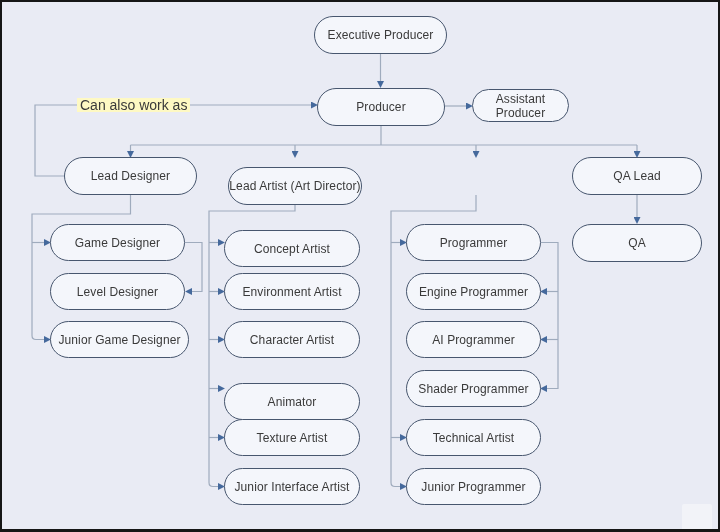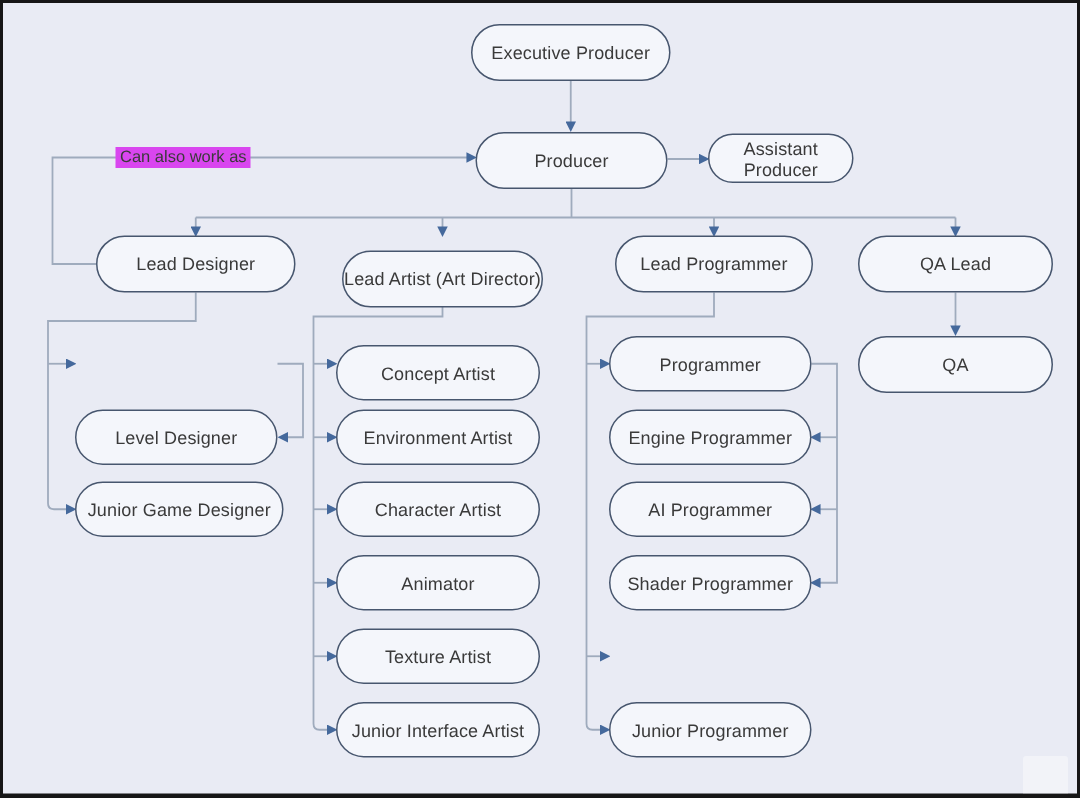--- a/index.html
+++ b/index.html
@@ -28,22 +28,22 @@
     border-radius:19px;
     display:flex;align-items:center;justify-content:center;
     font-size:12px;color:#3a3a3a;
     text-align:center;
     z-index:2;
     letter-spacing:.1px;
   }
   .edge-label{
     position:absolute;
     z-index:3;
-    font-size:11px;color:#3a3a3a;
-    background:#d946ef;
+    font-size:14px;color:#3a3a3a;
+    background:#fef9c3;
     padding:0 3px;
     line-height:14px;
     white-space:nowrap;
   }
   .watermark{
     position:absolute;
     left:680px;top:502px;width:30px;height:27px;
     background:rgba(255,255,255,.4);
     border-radius:2px;
     z-index:0;
@@ -102,34 +102,35 @@
   </svg>
 
   <span class="edge-label" style="left:75px;top:96px;">Can also work as</span>
 
   <div class="node" style="left:312px;top:14px;width:133px;height:38px;">Executive Producer</div>
   <div class="node" style="left:315px;top:86px;width:128px;height:38px;">Producer</div>
   <div class="node" style="left:470px;top:87px;width:97px;height:33px;border-radius:17px;">Assistant Producer</div>
 
   <div class="node" style="left:62px;top:155px;width:133px;height:38px;">Lead Designer</div>
   <div class="node" style="left:226px;top:155px;width:134px;height:38px;margin-top:10px;">Lead Artist (Art Director)</div>
-  <div class="node" style="left:408px;top:155px;width:132px;height:38px;">Lead Programmer</div>
   <div class="node" style="left:570px;top:155px;width:130px;height:38px;">QA Lead</div>
 
+  <div class="node" style="left:48px;top:222px;width:135px;height:37px;">Game Designer</div>
   <div class="node" style="left:48px;top:271px;width:135px;height:37px;">Level Designer</div>
   <div class="node" style="left:48px;top:319px;width:139px;height:37px;">Junior Game Designer</div>
 
   <div class="node" style="left:222px;top:228px;width:136px;height:37px;">Concept Artist</div>
   <div class="node" style="left:222px;top:271px;width:136px;height:37px;text-align:center;">Environment Artist</div>
   <div class="node" style="left:222px;top:319px;width:136px;height:37px;">Character Artist</div>
-  <div class="node" style="left:222px;top:368px;width:136px;height:37px;">Animator</div>
+  <div class="node" style="left:222px;top:381px;width:136px;height:37px;">Animator</div>
   <div class="node" style="left:222px;top:417px;width:136px;height:37px;">Texture Artist</div>
   <div class="node" style="left:222px;top:466px;width:136px;height:37px;">Junior Interface Artist</div>
 
   <div class="node" style="left:404px;top:222px;width:135px;height:37px;">Programmer</div>
   <div class="node" style="left:404px;top:271px;width:135px;height:37px;">Engine Programmer</div>
   <div class="node" style="left:404px;top:319px;width:135px;height:37px;">AI Programmer</div>
   <div class="node" style="left:404px;top:368px;width:135px;height:37px;">Shader Programmer</div>
+  <div class="node" style="left:404px;top:417px;width:135px;height:37px;">Technical Artist</div>
   <div class="node" style="left:570px;top:222px;width:130px;height:38px;">QA</div>
 
   <div class="node" style="left:404px;top:466px;width:135px;height:37px;">Junior Programmer</div>
 
 </div>
 
 </body></html>

